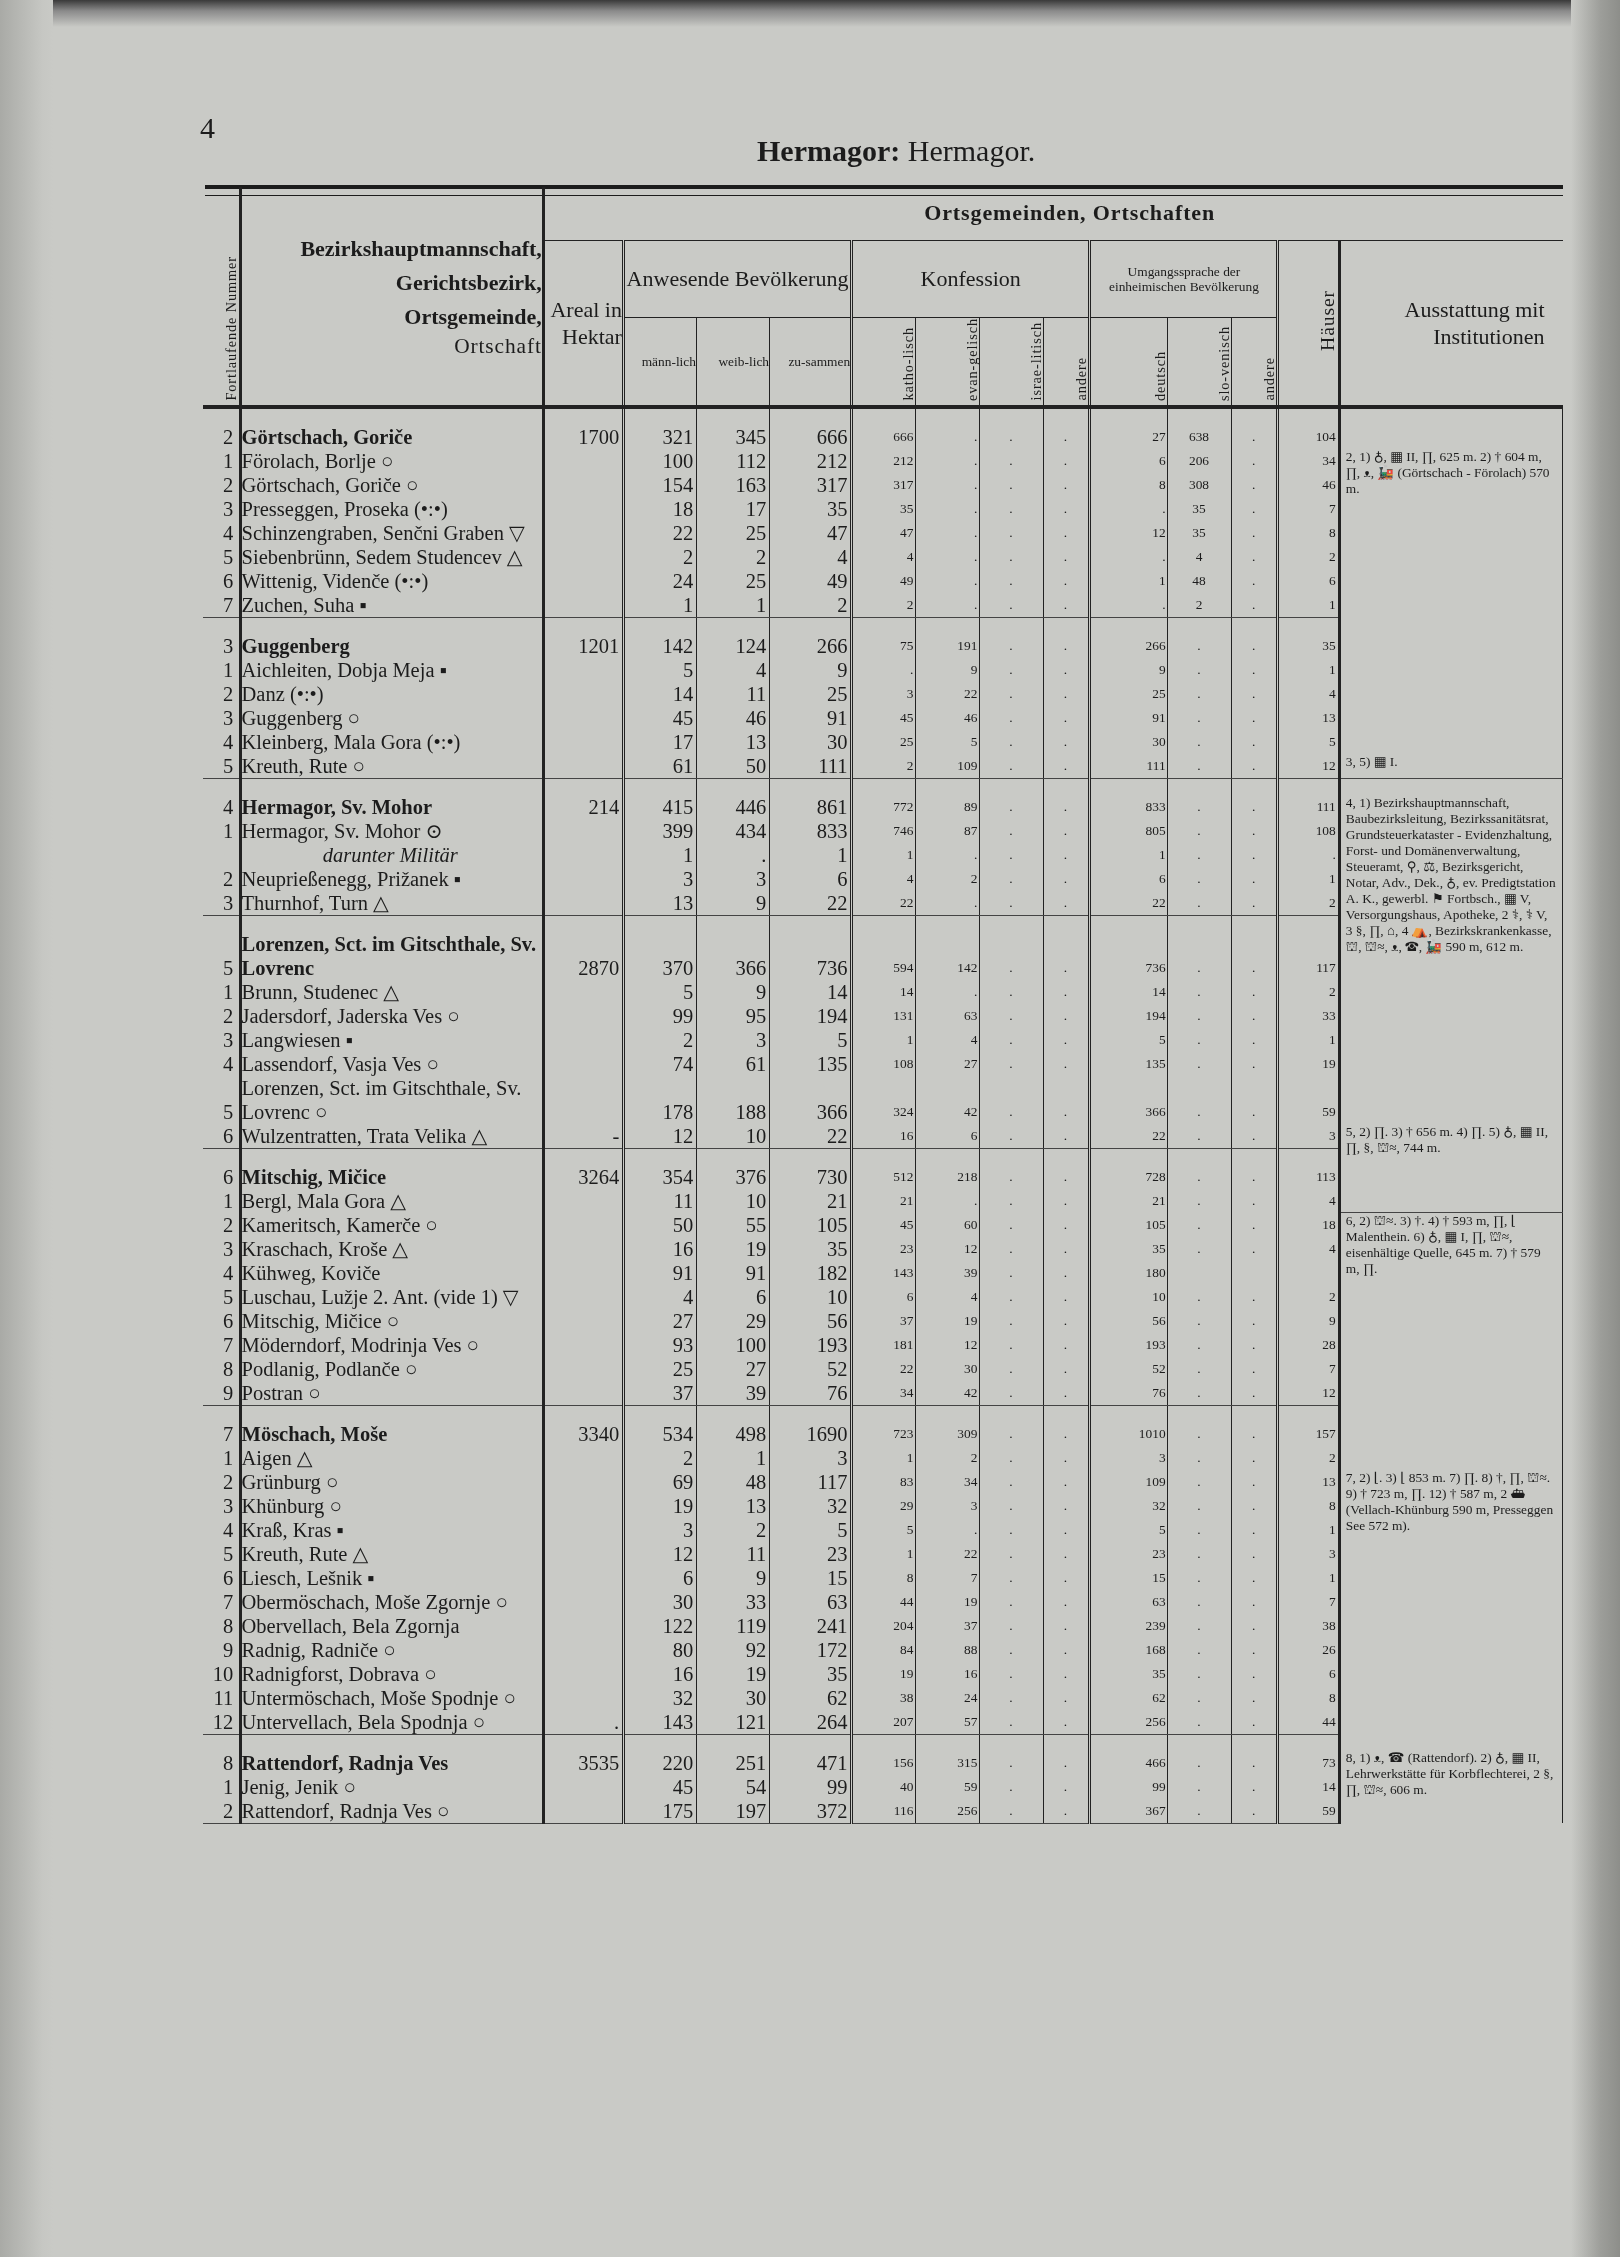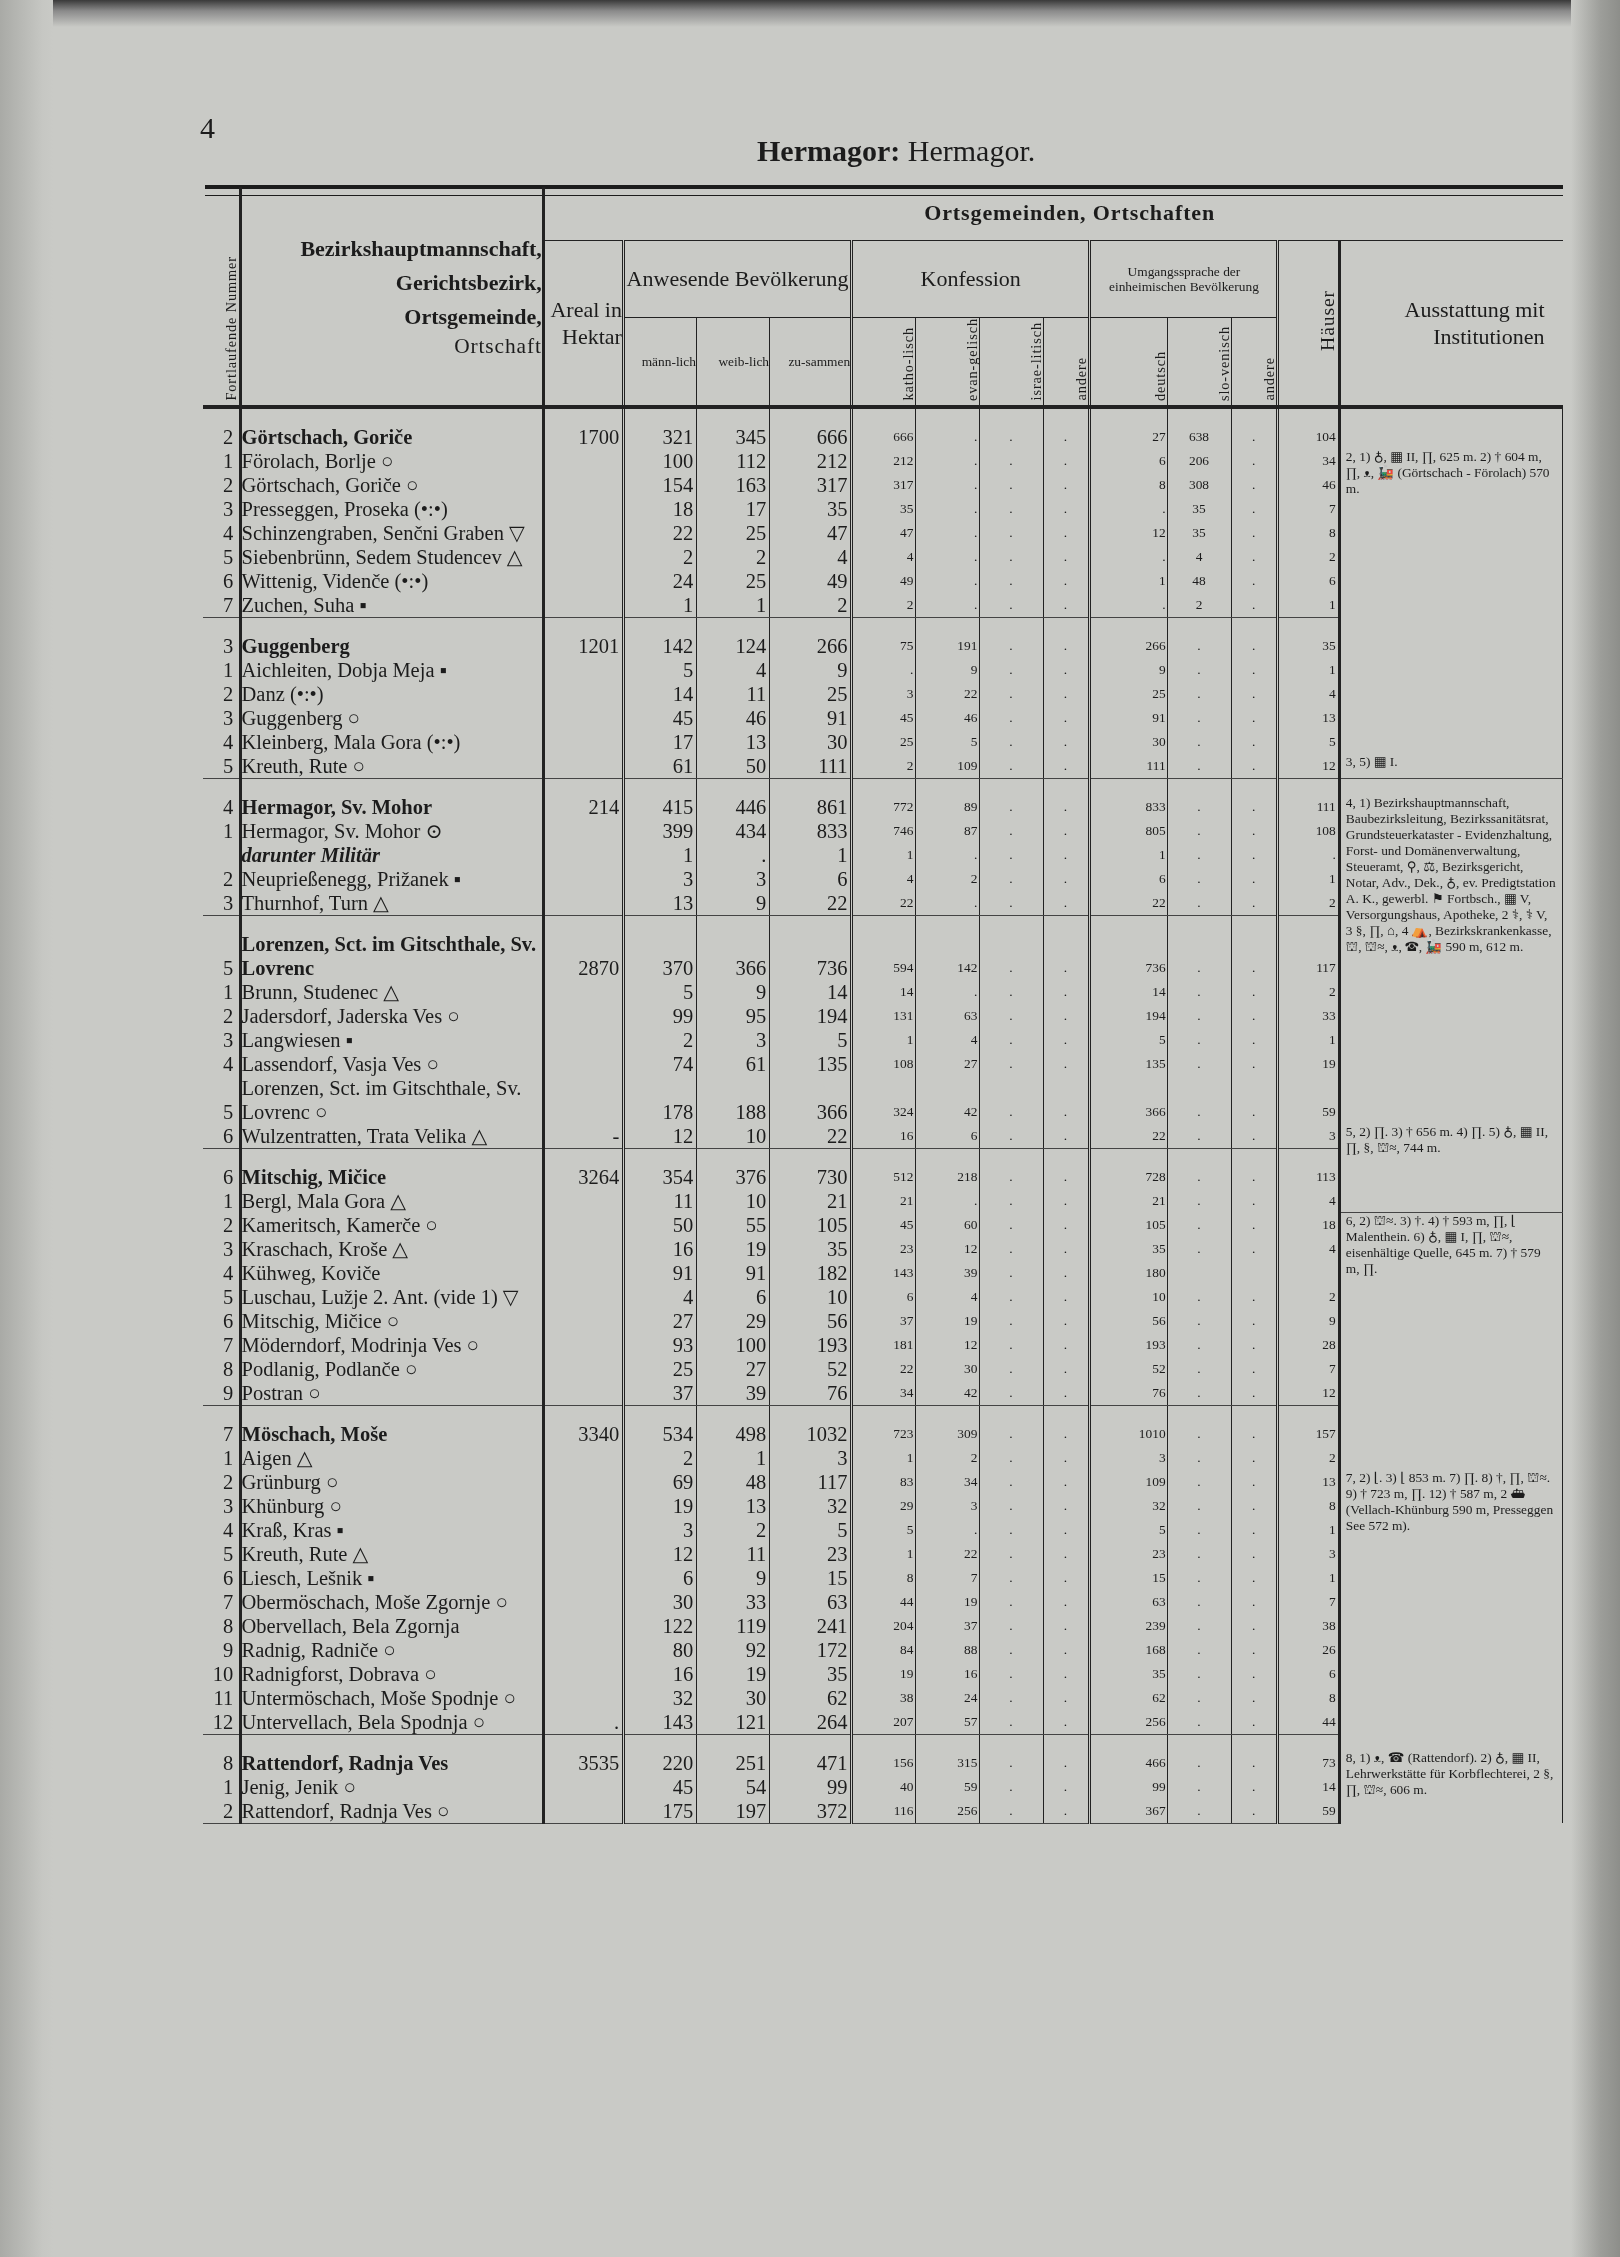--- a/index.html
+++ b/index.html
@@ -393,21 +393,21 @@
         <td class="conf bl">87</td>
         <td class="conf dot bl">.</td>
         <td class="conf dot bl">.</td>
         <td class="lang bl2">805</td>
         <td class="lang dot bl">.</td>
         <td class="lang dot bl">.</td>
         <td class="houses bl2">108</td>
       </tr>
       <tr>
         <td class="num"></td>
-        <td class="name blt ital" style="text-align: left; font-weight: bold;">darunter Militär</td>
+        <td class="name blt ital" style="text-align: center;">darunter Militär</td>
         <td class="blt"></td>
         <td class="bl2">1</td>
         <td class="bl">.</td>
         <td class="bl">1</td>
         <td class="conf bl2">1</td>
         <td class="conf bl">.</td>
         <td class="conf dot bl">.</td>
         <td class="conf dot bl">.</td>
         <td class="lang bl2">1</td>
         <td class="lang dot bl">.</td>
@@ -719,21 +719,21 @@
         <td class="lang dot bl">.</td>
         <td class="lang dot bl">.</td>
         <td class="houses bl2">12</td>
       </tr>
       <tr class="gem">
         <td class="num">7</td>
         <td class="name blt">Möschach, Moše</td>
         <td class="blt">3340</td>
         <td class="bl2">534</td>
         <td class="bl">498</td>
-        <td class="bl">1032</td>
+        <td class="bl">1690</td>
         <td class="conf bl2">723</td>
         <td class="conf bl">309</td>
         <td class="conf dot bl">.</td>
         <td class="conf dot bl">.</td>
         <td class="lang bl2">1010</td>
         <td class="lang dot bl">.</td>
         <td class="lang dot bl">.</td>
         <td class="houses bl2">157</td>
       </tr>
       <tr>

